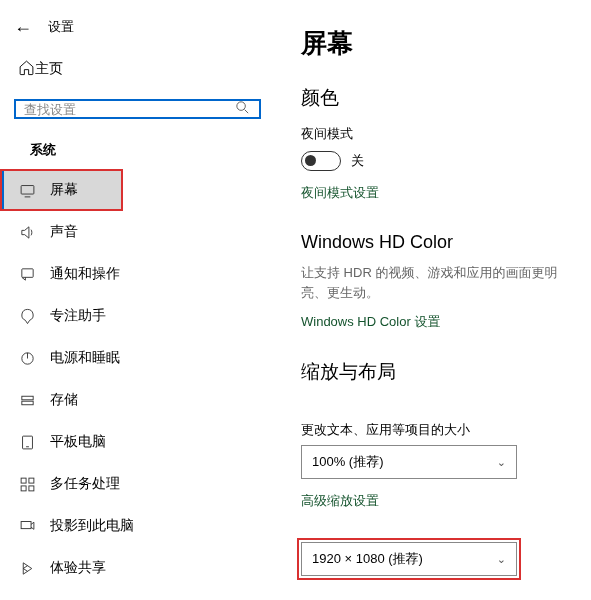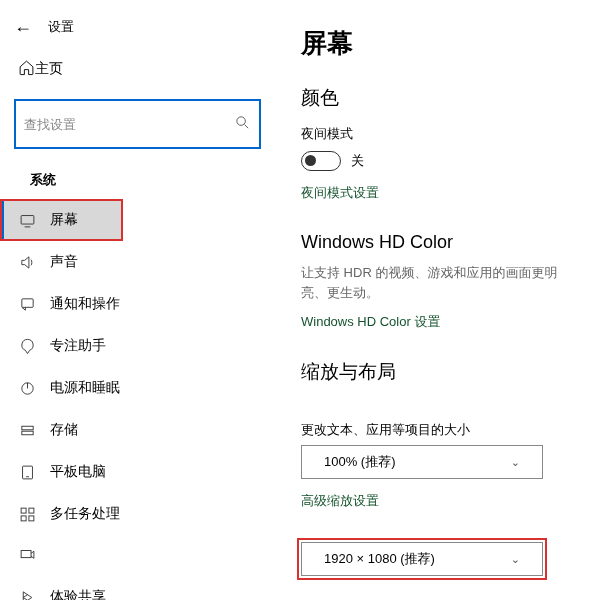--- a/index.html
+++ b/index.html
@@ -3,21 +3,21 @@
   <meta charset="utf-8">
   <style>
     * { margin: 0; padding: 0; box-sizing: border-box; font-family: "Microsoft YaHei", "Segoe UI", sans-serif; }
     body { background: #fff; width: 591px; height: 600px; overflow: hidden; display: flex; }
     .sidebar { width: 275px; background: #fff; padding-top: 10px; }
     .header { display: flex; align-items: center; padding: 6px 14px 12px; gap: 16px; }
     .back-arrow { font-size: 18px; cursor: pointer; }
     .settings-title { font-size: 13px; }
     .home-row { display: flex; align-items: center; padding: 10px 18px; cursor: pointer; }
     .home-row span { font-size: 14px; }
-    .search-box { margin: 10px 14px 16px; border: 2px solid #0066cc; height: 50px; display: flex; align-items: center; padding: 0 8px; justify-content: space-between; }
+    .search-box { margin: 10px 14px 16px; border: 2px solid #0066cc; height: 20px; display: flex; align-items: center; padding: 0 8px; justify-content: space-between; }
     .search-box input { border: none; outline: none; font-size: 13px; flex: 1; color: #666; }
     .search-box input::placeholder { color: #888; }
     .search-icon { color: #555; font-size: 14px; }
     .section-label { padding: 6px 30px 10px; font-size: 13px; font-weight: 600; }
     .nav-item { display: flex; align-items: center; gap: 14px; padding: 12px 18px; font-size: 14px; cursor: pointer; }
     .nav-item .icon { width: 18px; display: flex; justify-content: center; color: #333; }
     .nav-item.active { background: #d8d8d8; border-left: 4px solid #0066cc; padding-left: 14px; }
     .nav-item.highlighted { outline: 2px solid #d93030; outline-offset: -2px; width: 123px; }
     .main { flex: 1; padding: 26px 10px 0 26px; overflow: hidden; }
     .page-title { font-size: 26px; font-weight: 600; margin-bottom: 24px; }
@@ -25,21 +25,21 @@
     .section-h2 { font-size: 18px; margin-bottom: 10px; }
     .label-sm { font-size: 13px; margin-bottom: 8px; }
     .toggle-row { display: flex; align-items: center; gap: 10px; margin-bottom: 12px; }
     .toggle { width: 40px; height: 20px; border: 1.5px solid #333; border-radius: 10px; position: relative; cursor: pointer; }
     .toggle::after { content: ""; position: absolute; width: 11px; height: 11px; border-radius: 50%; background: #333; left: 3px; top: 2.5px; }
     .toggle-label { font-size: 13px; }
     .link { color: #14532d; font-size: 13px; cursor: pointer; display: inline-block; }
     .gap1 { height: 30px; }
     .gap2 { height: 28px; }
     .desc { font-size: 13px; color: #666; margin-bottom: 10px; line-height: 1.5; }
-    .select { border: 1px solid #888; height: 34px; width: 242px; display: flex; align-items: center; justify-content: space-between; padding: 0 22px; font-size: 13px; cursor: pointer; margin-bottom: 12px; }
+    .select { border: 1px solid #888; height: 34px; width: 216px; display: flex; align-items: center; justify-content: space-between; padding: 0 10px; font-size: 13px; cursor: pointer; margin-bottom: 12px; }
     .select .chev { font-size: 11px; color: #555; }
     .select.highlighted { outline: 2px solid #d93030; outline-offset: 2px; }
     .field-group { margin-bottom: 8px; }
     .field-label { font-size: 13px; margin-bottom: 6px; margin-top: 36px; }
     svg { width: 17px; height: 17px; stroke: currentColor; fill: none; stroke-width: 1.3; }
   </style>
 </head>
 <body>
 
 <div class="sidebar">
@@ -139,20 +139,21 @@
       </span>
     <span>多任务处理</span>
   </div>
   <div class="nav-item">
     <span class="icon">
         <svg viewBox="0 0 24 24">
           <rect x="3" y="5" width="14" height="10"></rect>
           <path d="M17 9l4-3v10l-4-3"></path>
         </svg>
       </span>
+    <span>投影到此电脑</span>
   </div>
   <div class="nav-item">
     <span class="icon">
         <svg viewBox="0 0 24 24">
           <path d="M6 4l12 8-12 8V4z"></path>
           <path d="M12 8l-6 4 6 4"></path>
         </svg>
       </span>
     <span>体验共享</span>
   </div>

